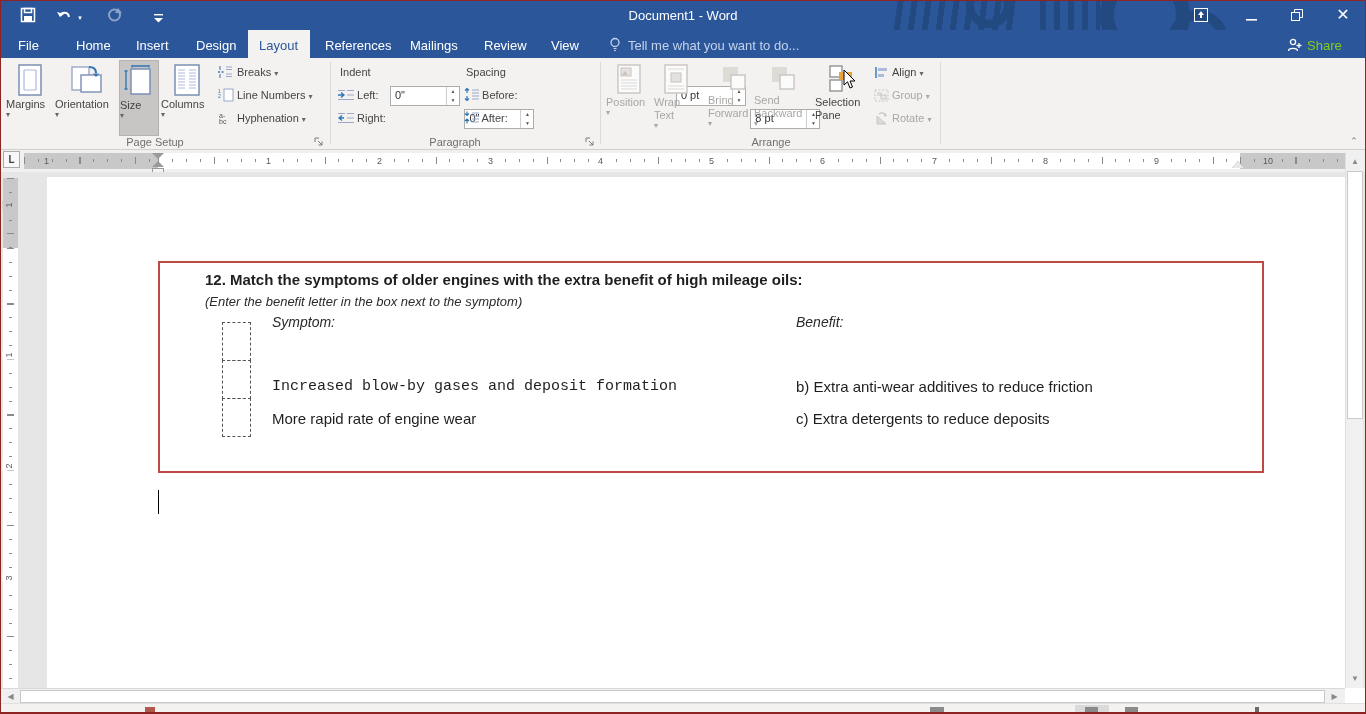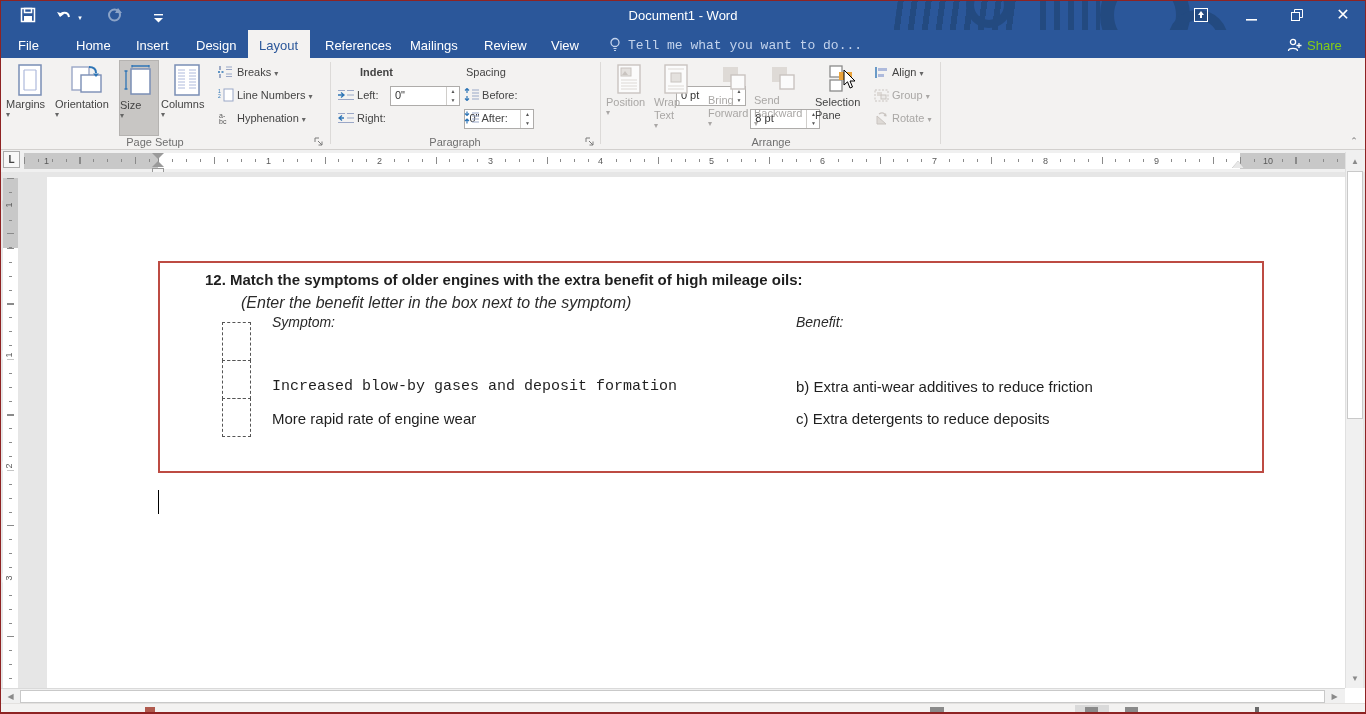--- a/index.html
+++ b/index.html
@@ -14,21 +14,21 @@
   .deco-stripes { position:absolute; background:repeating-linear-gradient(90deg,#234a80 0 6px,transparent 6px 14px); }
   #title-text { width:100%; text-align:center; top:8px; color:#fff; font-size:13px; }
   .qat-btn { top:4px; width:24px; height:22px; color:#fff; text-align:center; }
   .winbtn { top:0; width:30px; height:30px; color:#fff; text-align:center; line-height:30px; font-size:13px; }
   .winbtn svg { margin-top:9px; }
 
   
   .rtab { top:4px; height:24px; line-height:24px; color:#fff; font-size:13px; white-space:nowrap; }
   #active-tab-bg { left:248px; top:0; width:62px; height:28px; background:#f3f2f1; }
   .rtab.active { color:#2b579a; }
-  #tellme { color:#c3d3ec; font-size:13px; top:4px; line-height:24px;font-family:Liberation Mono, monospace; }
+  #tellme { color:#c3d3ec; font-size:13px; top:4px; line-height:24px; }
   #share { color:#84cc16; font-size:13px; top:4px; line-height:24px; }
 
   
   #ribbon { left:0; top:58px; width:1366px; height:92px; background:#f3f2f1; border-bottom:1px solid #d2d0ce; }
   .grp-label { top:78px; font-size:11px; color:#6f6f6f; text-align:center; }
   .gsep { top:4px; width:1px; height:82px; background:#dcdad8; }
   .launcher { top:79px; width:12px; height:12px; }
   .rbtn-lg { top:2px; height:76px; text-align:left; font-size:11px; color:#444; }
   .rbtn-lg .ic { margin:4px auto 2px auto; display:block; }
   .rbtn-lg .lbl { line-height:13px; }
@@ -73,21 +73,21 @@
   .vnum { left:1px; font-size:9px; color:#595959; transform:rotate(-90deg); background:#fff; padding:0 2px; line-height:12px; }
   .vnum.onm { background:#c8c8c8; }
   #page { left:47px; top:5px; width:1306px; height:511px; background:#fff; }
 
   
   .tri { width:0; height:0; position:absolute; }
 
   
   #qbox { left:111px; top:84px; width:1106px; height:212px; border:2px solid #bd4b43; }
   #q-title { left:45px; top:8px; font-size:15px; font-weight:bold; color:#1f1f1f; }
-  #q-instr { left:45px; top:31px; font-size:16px; font-style:italic; color:#2b2b2b;margin-left:36px; }
+  #q-instr { left:45px; top:31px; font-size:13px; font-style:italic; color:#2b2b2b; }
   .colhdr { font-size:14px; font-style:italic; color:#2b2b2b; }
   .ditem { font-size:15px; color:#1f1f1f; white-space:nowrap; }
   .dotcell { left:62px; width:29px; height:39px; border:1px dashed #555; }
 
   #caret { left:111px; top:313px; width:1px; height:24px; background:#000; animation:blink 1s steps(1) infinite; }
   @keyframes blink { 50% { opacity:0; } }
 
   
   #vscroll { left:1345px; top:152px; width:18px; height:536px; background:#f0f0f0; border-left:1px solid #e0e0e0; }
   .sbtn { left:1px; width:16px; height:16px; background:#f0f0f0; color:#8a8a8a; font-size:8px; text-align:center; line-height:16px; }
@@ -259,21 +259,21 @@
 
   <div class="grp-label abs" style="left:100px; width:110px;">Page Setup</div>
   <div class="launcher abs" style="left:314px;">
     <svg width="10" height="10" viewBox="0 0 10 10">
         <path d="M1,1 L5,1 M1,1 L1,5 M4,4 L8,8 M8,4.5 L8,8 L4.5,8" stroke="#7a7a7a" fill="none"></path>
       </svg>
   </div>
   <div class="gsep abs" style="left:330px;"></div>
 
   
-  <div class="spin-hdr abs" style="left:360px; top:8px;font-weight:bold;">Indent</div>
+  <div class="spin-hdr abs" style="left:340px; top:8px;">Indent</div>
   <div class="spinrow abs" style="left:338px; top:27px;">
     <svg class="sic" width="16" height="12" viewBox="0 0 16 12" style="display:inline-block; vertical-align:-2px;">
       <path d="M0,1.5 L7,1.5 M0,10.5 L16,10.5 M9,1.5 L16,1.5 M9,6 L16,6" stroke="#9aa7c7" stroke-width="1.2"></path>
       <path d="M0,6 L5,6 M3,3.5 L6,6 L3,8.5" stroke="#2e75b6" stroke-width="1.3" fill="none"></path>
     </svg>
     <span>Left:</span>
   </div>
   <div class="spinbox abs" style="left:390px; top:28px;">
     <span class="val">0"</span>
     <span class="spinud">

